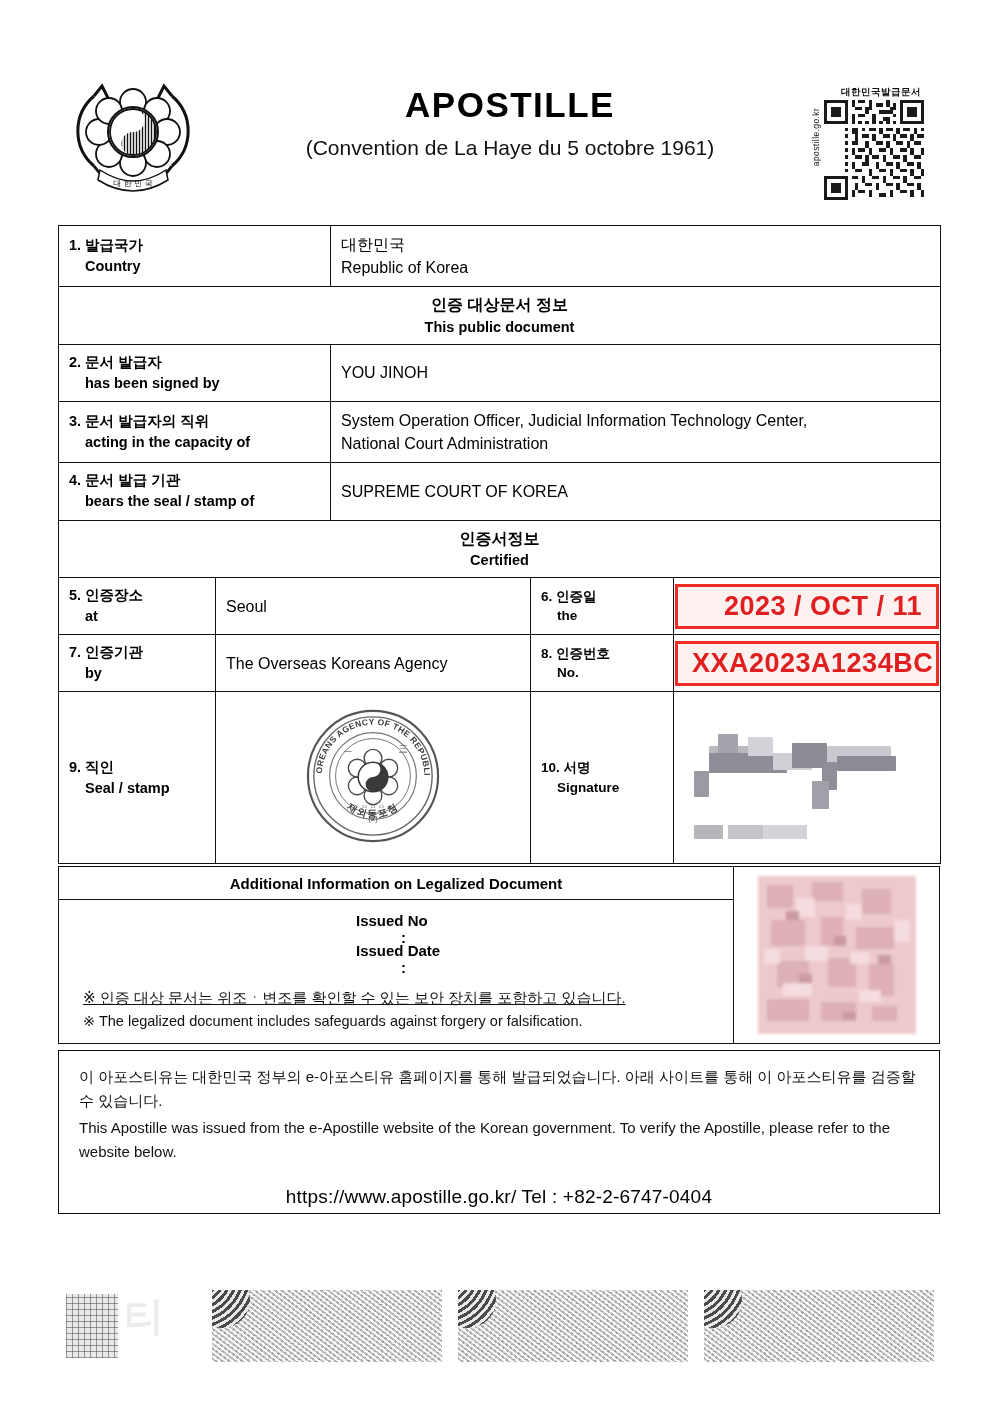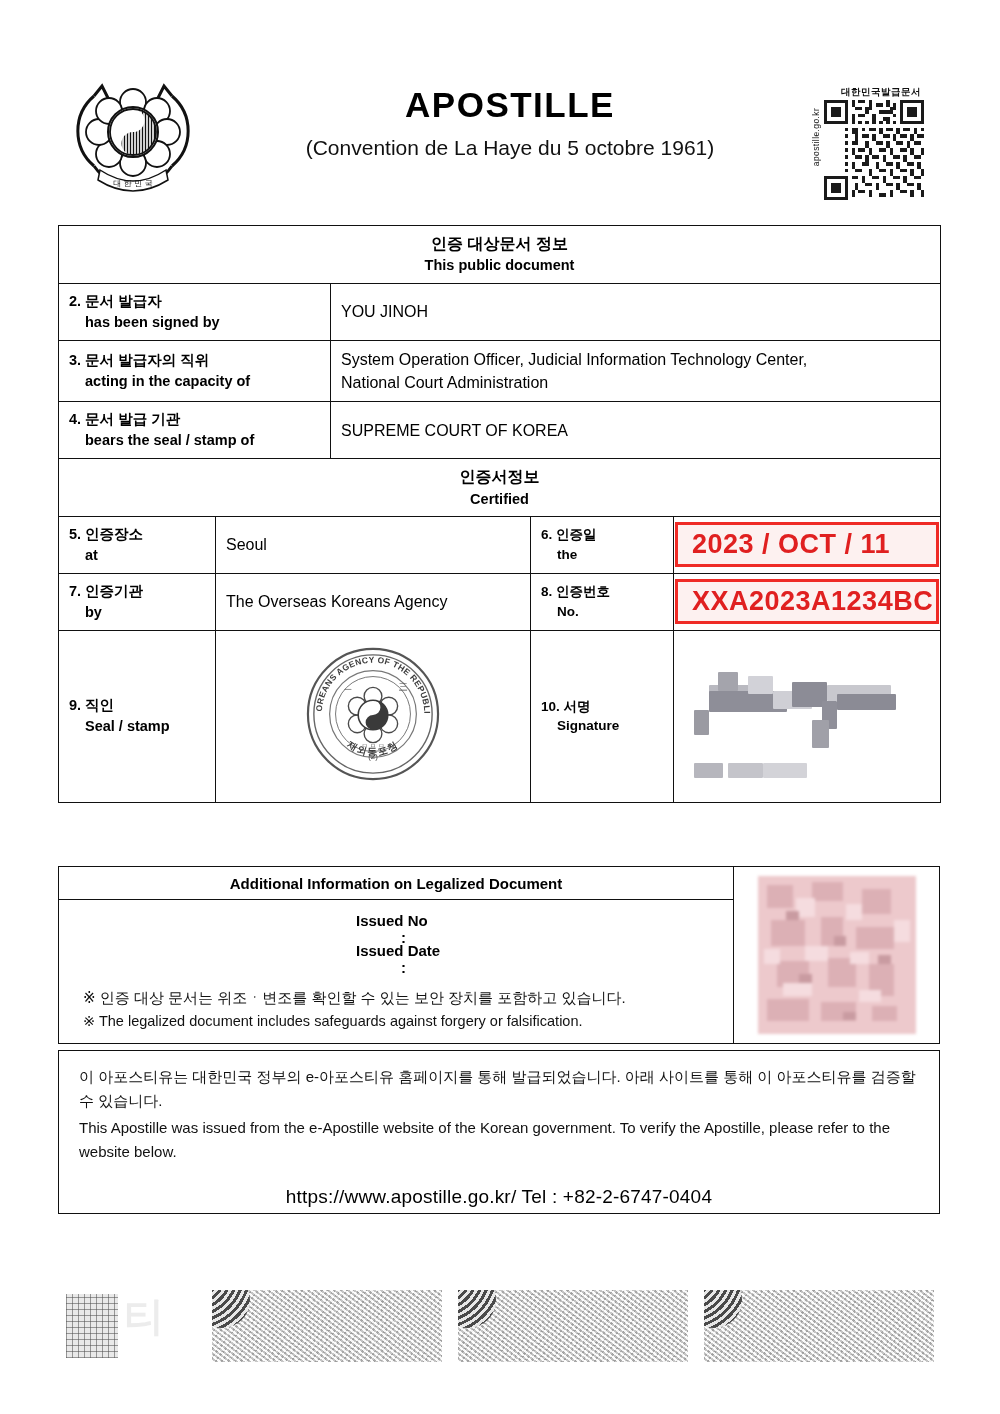--- a/index.html
+++ b/index.html
@@ -88,20 +88,21 @@
   .redbox {
     display: block;
     border: 3.5px solid #ef2b26;
     background: #fdf1f0;
     color: #e02020;
     font-size: 27px; font-weight: bold;
     letter-spacing: 0.5px;
     padding: 4px 14px;
     margin: -6px -9px;
     white-space: nowrap;
+    text-align: right;
   }
 
   
   .seal-cell { text-align: center; padding: 6px; height: 172px; }
   .stamp { display: inline-block; width: 138px; height: 138px; }
 
   .sig-cell { padding: 8px 14px; height: 172px; }
   .sig-blur { position: relative; width: 100%; height: 100%; }
   .blk {
     position: absolute; border-radius: 1px;
@@ -132,21 +133,21 @@
   .redact {
     height: 17px; position: relative; overflow: hidden;
     background: linear-gradient(90deg,#d3d3d3 0%,#bdbdbd 12%,#e0e0e0 22%,
       #b4b4b4 36%,#d8d8d8 48%,#9e9e9e 60%,#dadada 72%,#c2c2c2 84%,#e5e5e5 100%);
     filter: blur(1.4px);
   }
   .notes { padding: 12px 0 0 24px; }
   .note {
     font-size: 14.5px; color: #111; line-height: 1.6; white-space: nowrap;
   }
-  .note.kr { font-size: 15px; }
+  .note.kr { font-size: 15px; text-decoration: underline; }
 
   .addl-right {
     position: absolute; right: 0; top: 0; width: 205px; bottom: 0;
     display: flex; align-items: center; justify-content: center;
   }
   .pink-stamp {
     width: 162px; height: 158px;
     filter: blur(1.6px);
   }
 
@@ -388,20 +389,30 @@
   <table class="tbl">
     <colgroup>
       <col style="width:157px">
       <col style="width:115px">
       <col style="width:200px">
       <col style="width:143px">
       <col style="width:267px">
     </colgroup>
     <tbody>
 
+      <tr>
+        <td class="lbl" colspan="2">
+          <span class="kr">1. 발급국가</span>
+          <span class="en">Country</span>
+        </td>
+        <td class="val" colspan="3">
+          <span class="line">대한민국</span>
+          <span class="line">Republic of Korea</span>
+        </td>
+      </tr>
 
       <tr>
         <td class="section-hdr" colspan="5">
           <span class="kr">인증 대상문서 정보</span>
           <span class="en">This public document</span>
         </td>
       </tr>
 
       <tr>
         <td class="lbl" colspan="2">

